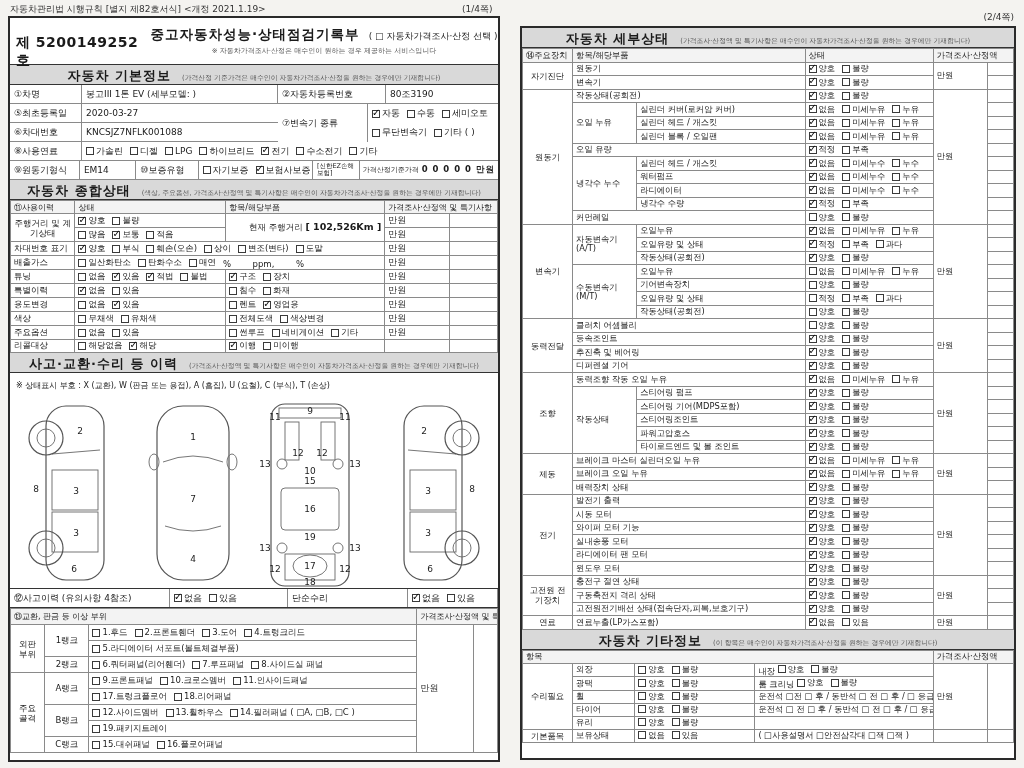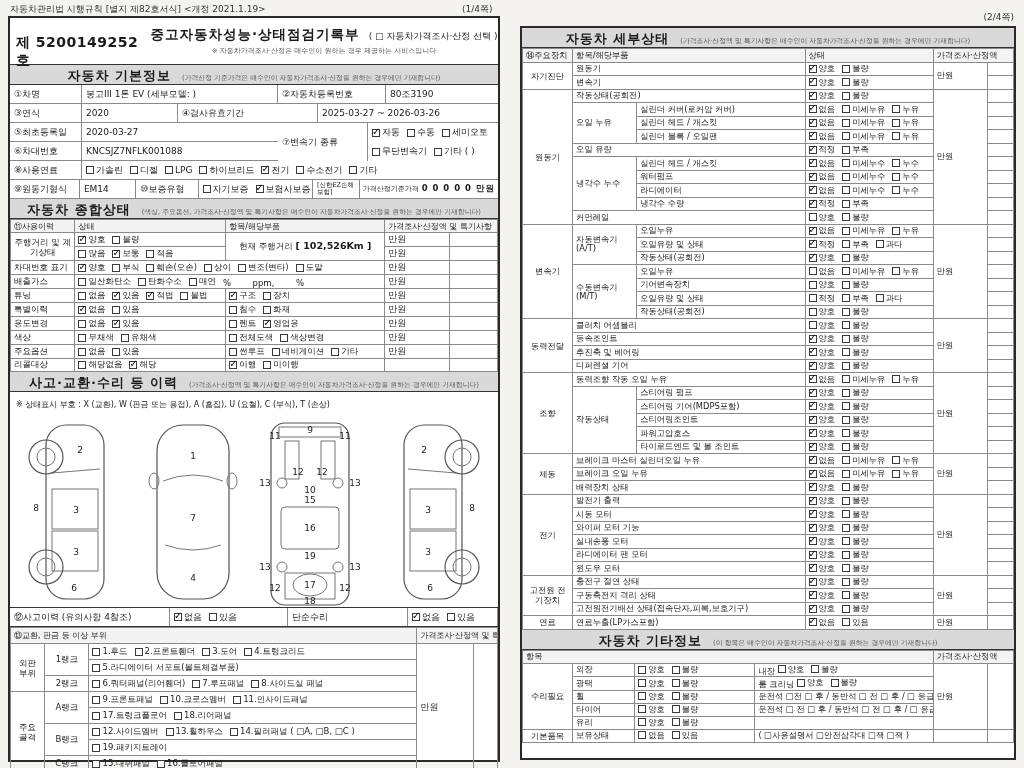--- a/index.html
+++ b/index.html
@@ -51,21 +51,21 @@
         white-space:nowrap;box-sizing:border-box;font-weight:normal;text-align:left}
   tr.hdr td{font-size:8px;color:#222;background:#f3f3f3;text-align:left}
   td.ctr{text-align:center}
   td.grp{text-align:center;white-space:normal;line-height:10px}
   td.unit{text-align:left;font-size:9px}
   td.x{padding:0}
   #sumtbl td{height:13px}
   #dettbl td{height:13.5px;font-size:8.3px}
   #pantbl td{height:16px}
   #etctbl td{height:13px;font-size:8.3px}
-  .mileage{font-size:8.5px;text-align:center}
+  .mileage{font-size:8.5px;text-align:right}
   .mileage b{font-size:9.5px}
   .pre{white-space:pre}
   .wrap2{white-space:normal;line-height:9px}
 
   
   .notes{font-size:8px;line-height:13px;padding:6px 6px;border-bottom:0}
   .diagrams{display:flex;justify-content:space-around;align-items:flex-start;height:188px;padding-top:2px}
   svg text{font-size:9px;fill:#222;text-anchor:middle;font-family:"DejaVu Sans",sans-serif}
   svg .o{fill:none;stroke:#555;stroke-width:1.2}
   svg .o2{fill:none;stroke:#666;stroke-width:0.9}
@@ -94,26 +94,20 @@
   <div class="bar">
     <b>자동차 기본정보</b><span class="note">(가격산정 기준가격은 매수인이 자동차가격조사·산정을 원하는 경우에만 기재합니다)</span>
   </div>
 
   <div>
     <div class="irow">
       <div class="ic" style="width:72px">①차명</div>
       <div class="ic" style="width:196px">봉고III 1톤 EV (세부모델: )</div>
       <div class="ic" style="width:108px">②자동차등록번호</div>
       <div class="ic" style="flex:1">80조3190</div>
-    </div>
-    <div class="irow">
-      <div class="ic" style="width:72px">③연식</div>
-      <div class="ic" style="width:96px">2020</div>
-      <div class="ic" style="width:140px">④검사유효기간</div>
-      <div class="ic" style="flex:1">2025-03-27 ~ 2026-03-26</div>
     </div>
     <div class="irow2">
       <div class="col-l" style="width:268px">
         <div class="irow" style="width:268px">
           <div class="ic" style="width:72px">⑤최초등록일</div>
           <div class="ic" style="flex:1">2020-03-27</div>
         </div>
         <div class="irow" style="width:268px">
           <div class="ic" style="width:72px">⑥차대번호</div>
           <div class="ic" style="flex:1">KNCSJZ7NFLK001088</div>

